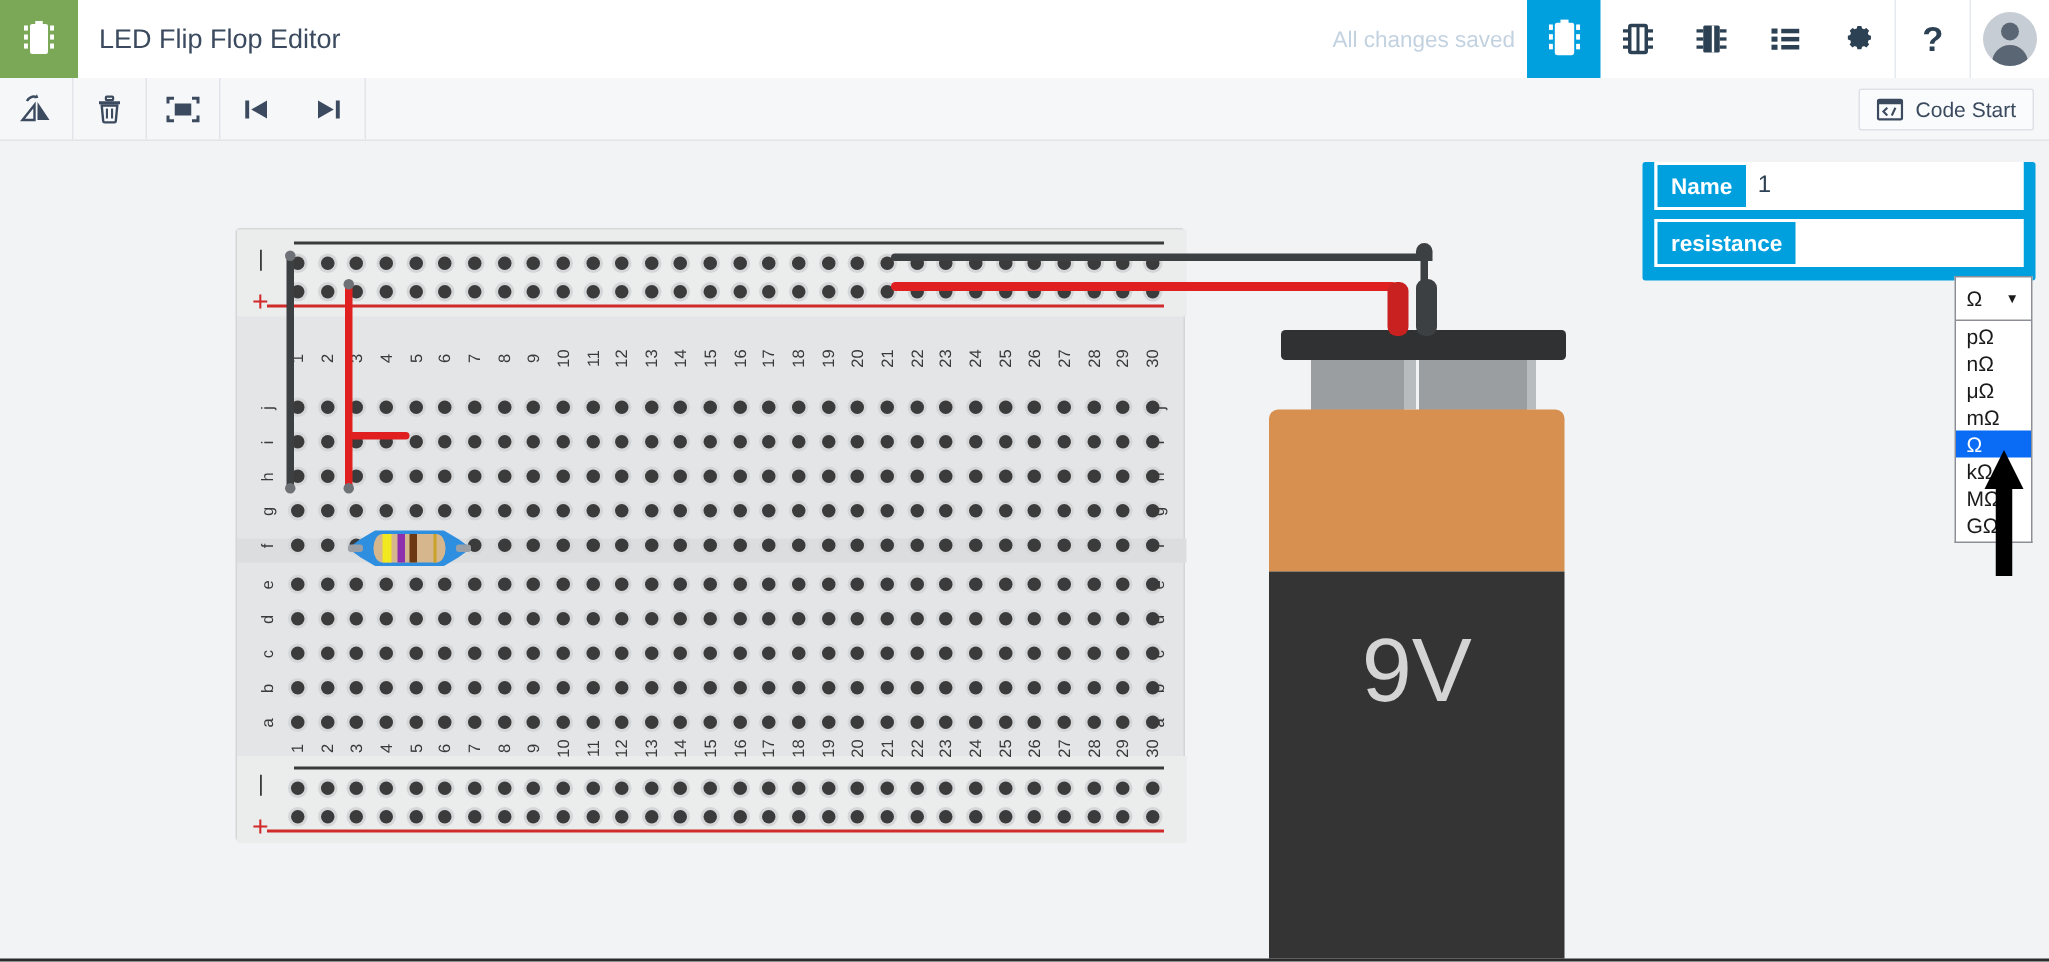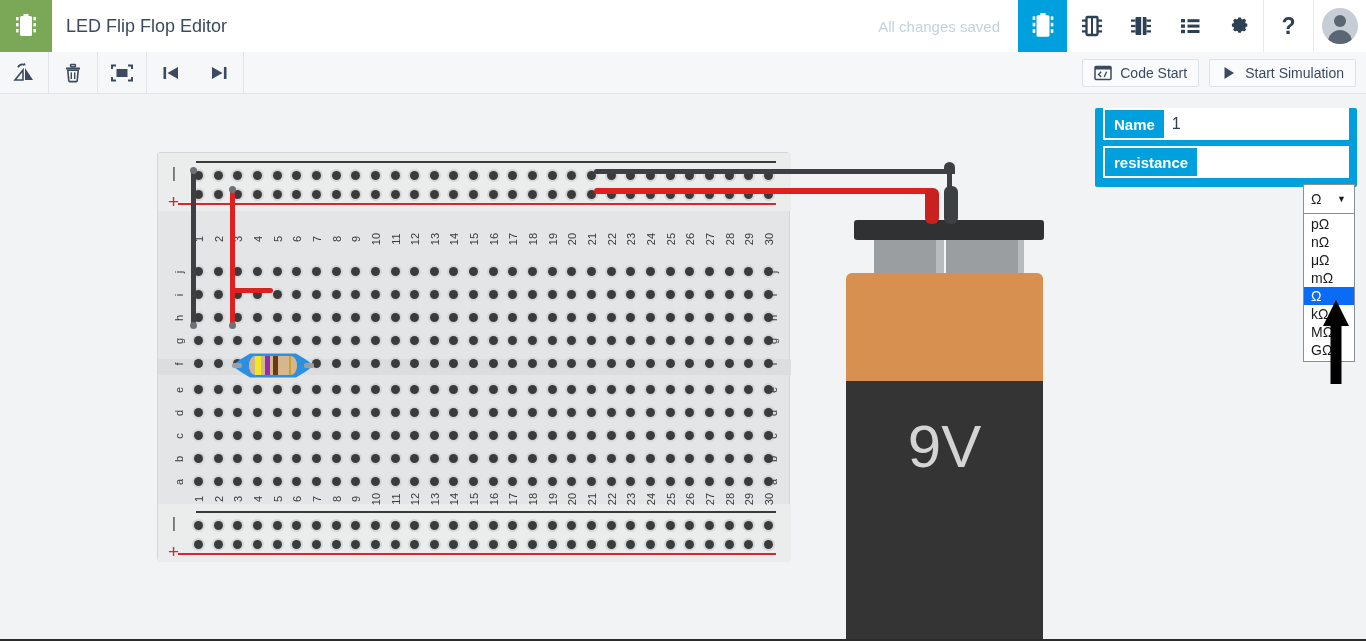--- a/index.html
+++ b/index.html
@@ -29,21 +29,21 @@
     margin-left: 14px;
     font-size: 18px;
     color: #3b4a5e;
     font-weight: normal;
     white-space: nowrap;
   }
   .topbar-spacer { flex: 1 1 auto; }
   .saved-status {
     font-size: 15px;
     color: #c3d2e0;
-    margin-right: 18px;
+    margin-right: 8px;
     white-space: nowrap;
   }
   .top-icon-btn {
     width: 49px; height: 52px;
     display: flex; align-items: center; justify-content: center;
     color: #2d4154;
     flex: 0 0 49px;
   }
   .top-icon-btn.active { background: #00a0df; color: #ffffff; }
   .top-sep {
@@ -458,26 +458,20 @@
     <svg width="18" height="16" viewBox="0 0 18 16">
       <rect x="1" y="1.5" width="16" height="13" rx="1" fill="none" stroke="#3b4a5e" stroke-width="1.5"></rect>
       <rect x="1" y="1.5" width="16" height="3" fill="#3b4a5e"></rect>
       <path d="M7.2 6.8 L4.6 9.4 L7.2 12" fill="none" stroke="#3b4a5e" stroke-width="1.4"></path>
       <path d="M12.6 6.8 L10.2 12" fill="none" stroke="#3b4a5e" stroke-width="1.4"></path>
     </svg>
     <span class="lbl">Code Start</span>
   </div>
 
 
-  <div class="tb-button">
-    <svg width="16" height="16" viewBox="0 0 16 16">
-      <path d="M3.5 2 L3.5 14 L13 8 Z" fill="#3b4a5e"></path>
-    </svg>
-    <span class="lbl">Start Simulation</span>
-  </div>
 </div>
 
 <div class="canvas">
 
   <div class="breadboard">
     <div class="bb-band" style="top:0;height:58px;"></div>
     <div class="bb-band" style="top:206px;height:16px;background:#dcdddf;"></div>
     <div class="bb-band" style="top:351px;height:58px;"></div>
 
     <div class="rail-line neg" style="left:38px;top:8px;width:580px;"></div>

